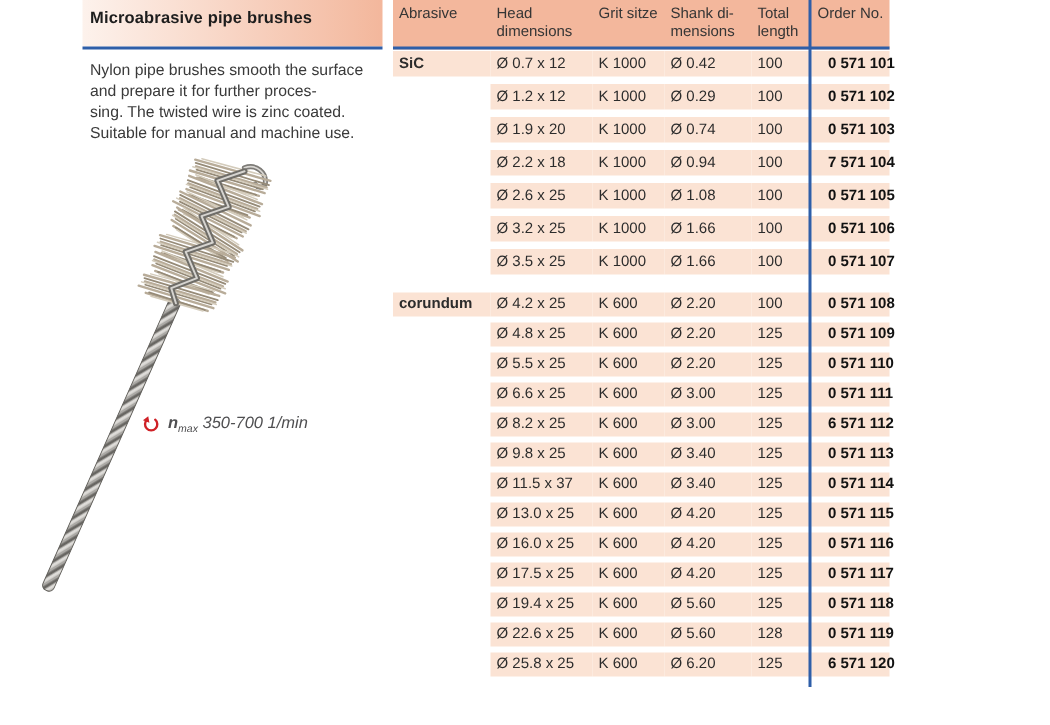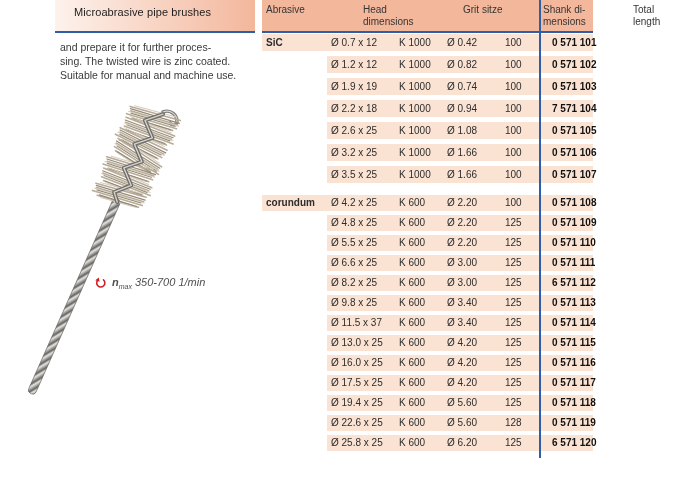--- a/index.html
+++ b/index.html
@@ -11,21 +11,21 @@
   }
   .page { position:absolute; left:0; top:0; width:700px; height:483px; background:#fff; }
 
   
   .title-bar {
     position:absolute; left:55px; top:0; width:200px; height:33px;
     background:linear-gradient(90deg, #fdf2ec 0%, var(--header-bg,#f3b79c) 100%);
     border-bottom:2px solid var(--accent-blue,#2e5ea8);
   }
   .title-text {
-    padding:6px 0 0 19px; font-size:11px; font-weight:normal; color:#1d1d1d;
+    padding:6px 0 0 5px; font-size:11px; font-weight:bold; color:#1d1d1d;
     letter-spacing:0.1px; white-space:nowrap;
   }
   .desc { position:absolute; left:60px; top:40px; width:200px; }
   .desc-line { font-size:10.5px; line-height:14px; color:#3a3a3a; white-space:nowrap; }
 
   .speed-note {
     position:absolute; left:94px; top:276px; display:flex; align-items:center; gap:5px;
   }
   .rot-icon { display:block; }
   .speed-text { font-style:italic; font-size:11px; color:#4f4f51; white-space:nowrap; }
@@ -34,21 +34,20 @@
   .speed-text .n-val { margin-left:3px; }
 
   .brush-figure { position:absolute; left:0; top:100px; width:210px; height:320px; }
 
   
   .spec-table { position:absolute; left:262px; top:0; width:331px; height:462px; }
   .thead {
     display:grid; grid-template-columns:65px 68px 48px 58px 40px 52px;
     height:33px; background:var(--header-bg,#f3b79c);
     border-bottom:2px solid var(--accent-blue,#2e5ea8);
-    gap:32px;
   }
   .hcell {
     padding:4px 0 0 4px; font-size:10px; line-height:12px; color:#353535;
     white-space:pre-line;
   }
   .tbody { margin-top:1px; }
   .tgroup.g1 { margin-top:12px; }
   .trow {
     display:grid; grid-template-columns:65px 68px 48px 58px 40px 52px;
     height:17px; margin-bottom:5px; line-height:17px;
@@ -69,20 +68,21 @@
 </head>
 <body>
 
 <div class="page">
 
   <div class="title-bar">
     <div class="title-text">Microabrasive pipe brushes</div>
   </div>
 
   <div class="desc">
+      <div class="desc-line">Nylon pipe brushes smooth the surface</div>
       <div class="desc-line">and prepare it for further proces-</div>
       <div class="desc-line">sing. The twisted wire is zinc coated.</div>
       <div class="desc-line">Suitable for manual and machine use.</div>
     </div>
 
   <div class="brush-figure">
     <svg width="210" height="320" viewBox="0 0 210 320">
       <defs>
         <pattern id="twist" width="8" height="6" patternUnits="userSpaceOnUse" patternTransform="rotate(-55)">
           <rect width="8" height="6" fill="#a7a5a1"></rect>
@@ -143,27 +143,27 @@
             <div class="tcell c1">Ø 0.7 x 12</div>
             <div class="tcell c2">K 1000</div>
             <div class="tcell c3">Ø 0.42</div>
             <div class="tcell c4">100</div>
             <div class="tcell c5">0 571 101</div>
           </div>
           <div class="trow">
             <div class="tcell c0"></div>
             <div class="tcell c1">Ø 1.2 x 12</div>
             <div class="tcell c2">K 1000</div>
-            <div class="tcell c3">Ø 0.82</div>
+            <div class="tcell c3">Ø 0.29</div>
             <div class="tcell c4">100</div>
             <div class="tcell c5">0 571 102</div>
           </div>
           <div class="trow">
             <div class="tcell c0"></div>
-            <div class="tcell c1">Ø 1.9 x 19</div>
+            <div class="tcell c1">Ø 1.9 x 20</div>
             <div class="tcell c2">K 1000</div>
             <div class="tcell c3">Ø 0.74</div>
             <div class="tcell c4">100</div>
             <div class="tcell c5">0 571 103</div>
           </div>
           <div class="trow">
             <div class="tcell c0"></div>
             <div class="tcell c1">Ø 2.2 x 18</div>
             <div class="tcell c2">K 1000</div>
             <div class="tcell c3">Ø 0.94</div>

